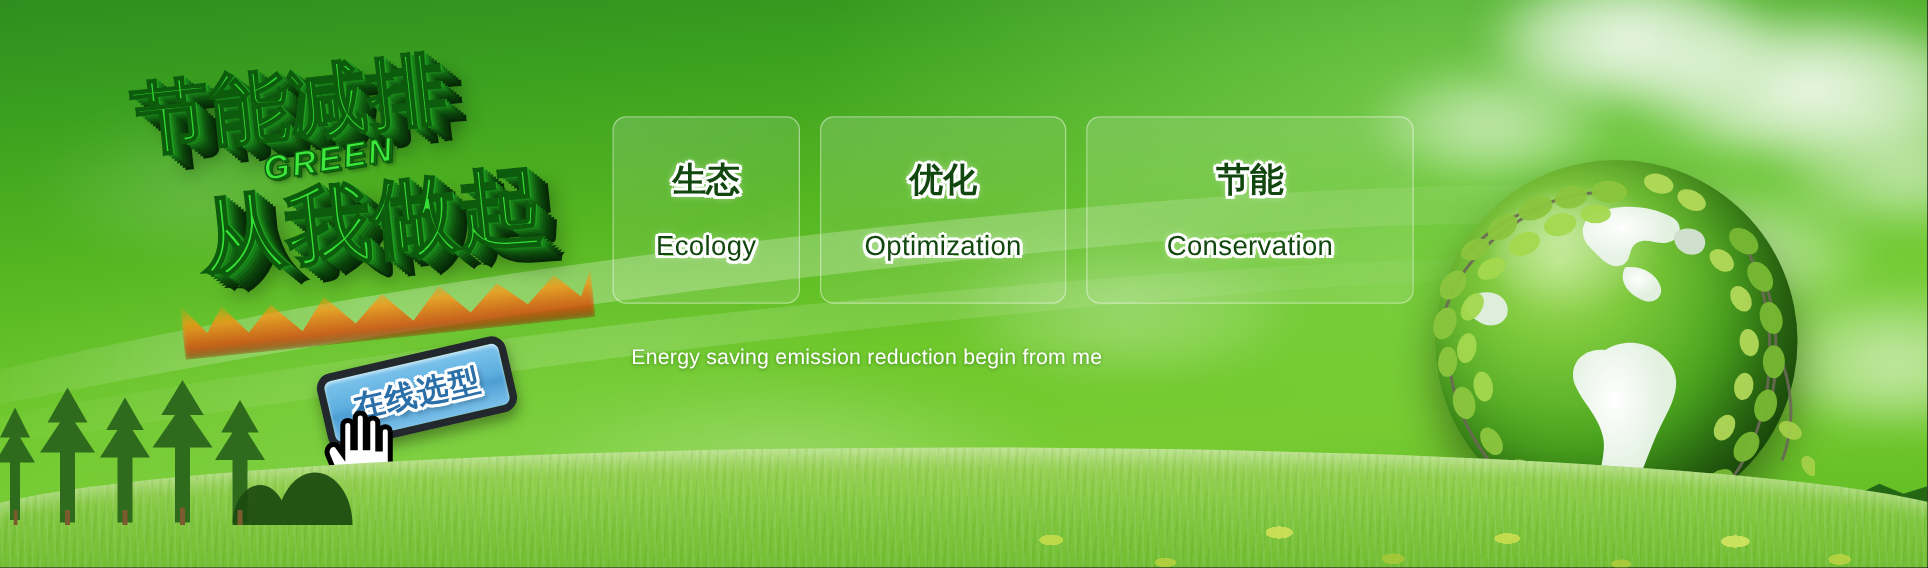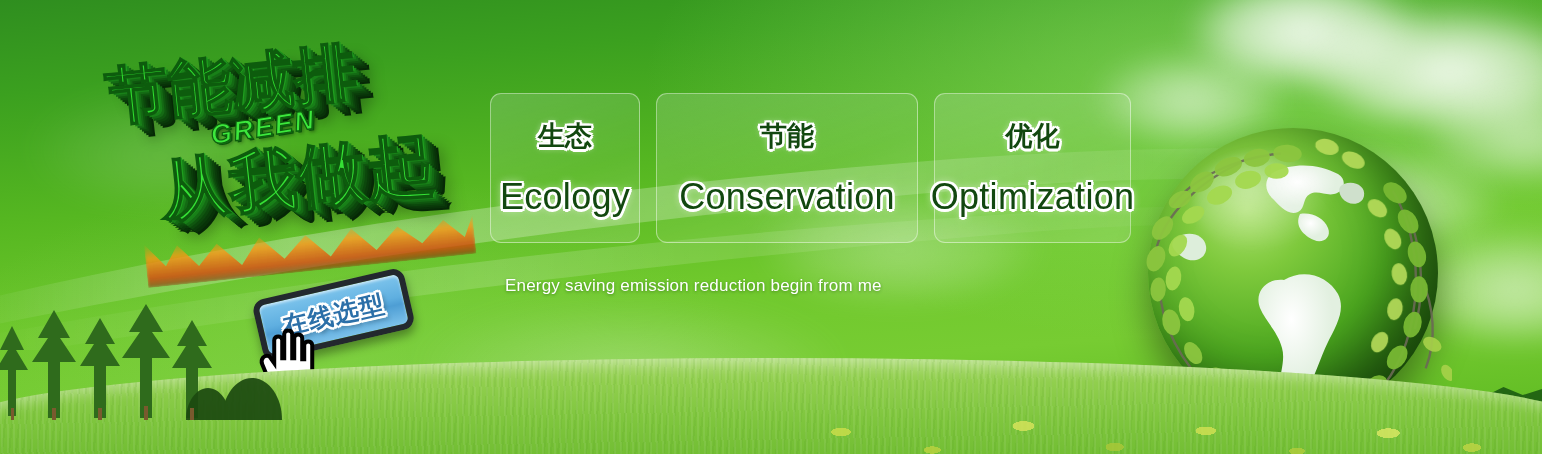--- a/index.html
+++ b/index.html
@@ -81,21 +81,21 @@
   .card.wide { width:262px; }
   .card.wide2 { width:197px; }
   .card-cn {
     font-size:27px; font-weight:bold; color:#12480f; white-space:nowrap;
     text-shadow:
       -2px -2px 0 #fff, 2px -2px 0 #fff, -2px 2px 0 #fff, 2px 2px 0 #fff,
       -2.5px 0 0 #fff, 2.5px 0 0 #fff, 0 -2.5px 0 #fff, 0 2.5px 0 #fff,
       0 0 7px rgba(255,255,255,.95);
   }
   .card-en {
-    font-size:36px; color:#12480f; white-space:nowrap; letter-spacing:.3px;
+    font-size:22px; color:#12480f; white-space:nowrap; letter-spacing:.3px;
     text-shadow:
       -2px -2px 0 #fff, 2px -2px 0 #fff, -2px 2px 0 #fff, 2px 2px 0 #fff,
       -2.5px 0 0 #fff, 2.5px 0 0 #fff, 0 -2.5px 0 #fff, 0 2.5px 0 #fff,
       0 0 8px rgba(255,255,255,.95);
   }
 
   .tagline {
     position:absolute; left:505px; top:276px;
     font-size:17px; color:#ffffff; letter-spacing:.2px;
     text-shadow:0 1px 3px rgba(20,70,10,.45);
@@ -226,27 +226,27 @@
     <div class="hl-row hl-top">节能减排</div>
     <div class="hl-row hl-mid">GREEN</div>
     <div class="hl-row hl-bot">从我做起</div>
   </div>
 
   <div class="cards">
     <div class="card">
       <div class="card-cn">生态</div>
       <div class="card-en">Ecology</div>
     </div>
+    <div class="card wide2">
+      <div class="card-cn">优化</div>
+      <div class="card-en">Optimization</div>
+    </div>
     <div class="card wide">
       <div class="card-cn">节能</div>
       <div class="card-en">Conservation</div>
-    </div>
-    <div class="card wide2">
-      <div class="card-cn">优化</div>
-      <div class="card-en">Optimization</div>
     </div>
   </div>
 
   <div class="tagline">Energy saving emission reduction begin from me</div>
 
   <div class="cta-wrap">
     <div class="cta-btn">
       <span class="cta-label">在线选型</span>
     </div>
     <svg class="cursor-hand" viewBox="0 0 86 92">

